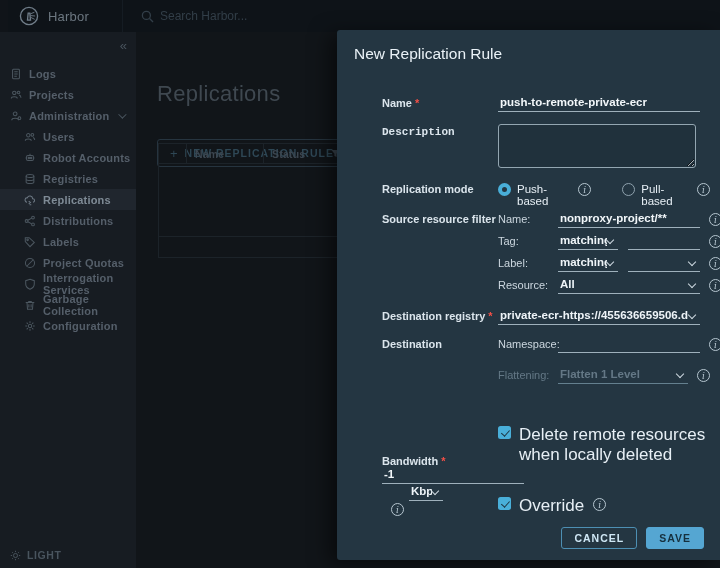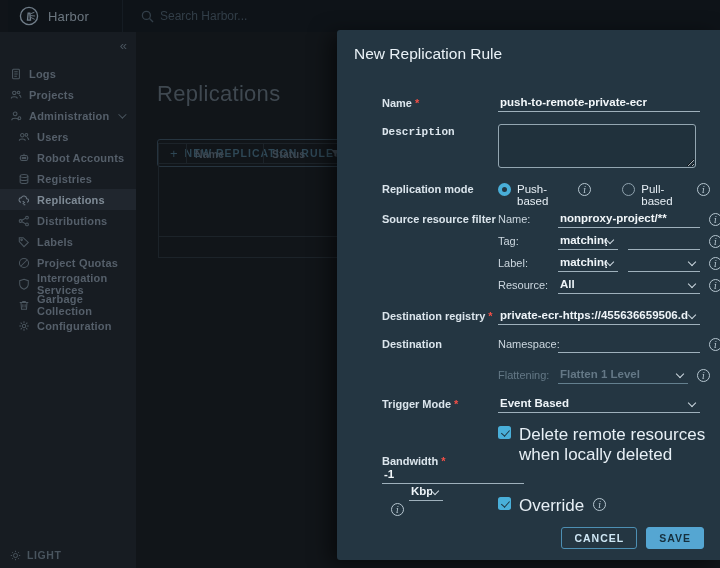--- a/index.html
+++ b/index.html
@@ -19,21 +19,21 @@
                   font-size:12px; margin-left:6px; width:180px; font-family:inherit; }
   .search-input::placeholder { color:#323e48; }
 
   
   .sidebar { position:absolute; top:32px; left:0; width:136px; height:536px; background:#171c22; }
   .collapse { position:absolute; top:6px; right:9px; color:#49545e; font-size:13px; cursor:pointer; }
   .nav { position:absolute; top:31px; left:0; right:0; }
   .nav-item { display:flex; align-items:center; height:21px; padding-left:10px;
               color:#555f6a; font-size:11px; font-weight:600; letter-spacing:.2px; cursor:pointer; }
   .nav-item .nicon { width:12px; height:12px; margin-right:7px; flex:none; color:#4b565f; }
-  .nav-item.sub { padding-left:18px; }
+  .nav-item.sub { padding-left:24px; }
   .nav-item.active { background:#20262e; color:#7f8b96; }
   .nav-item.active .nicon { color:#6e7a85; }
   .nav-caret { margin-left:auto; margin-right:12px; width:6px; height:6px;
                border-right:1.4px solid #49545e; border-bottom:1.4px solid #49545e;
                transform:rotate(45deg) translateY(-2px); }
   .theme-toggle { position:absolute; bottom:7px; left:10px; display:flex; align-items:center;
                   color:#49545e; font-size:10.5px; font-weight:700; letter-spacing:.6px; cursor:pointer; }
   .theme-toggle .nicon { width:11px; height:11px; margin-right:6px; color:#49545e; }
 
   
@@ -386,29 +386,20 @@
   <div class="mrow" style="top:337px;">
     <div class="m-label"></div>
     <div class="sub-label muted">Flattening:</div>
     <div class="u-select muted-b" style="width:142px;">
       <span class="m-val muted">Flatten 1 Level</span>
       <span class="chev"></span>
     </div>
     <span class="info">i</span>
   </div>
 
-  <div class="mrow" style="top:366px;">
-    <div class="m-label">
-      <span>Trigger Mode</span><span class="req">*</span>
-    </div>
-    <div class="u-select" style="width:202px;">
-      <span class="m-val">Event Based</span>
-      <span class="chev"></span>
-    </div>
-  </div>
 
   <div class="mrow" style="top:395px;">
     <div class="m-label"></div>
     <span class="checkbox"></span>
     <span class="cb-label">Delete remote resources when locally deleted</span>
   </div>
 
   <div class="mrow" style="top:423px;flex-direction:column;">
     <div class="m-label">
       <span>Bandwidth</span><span class="req">*</span>

